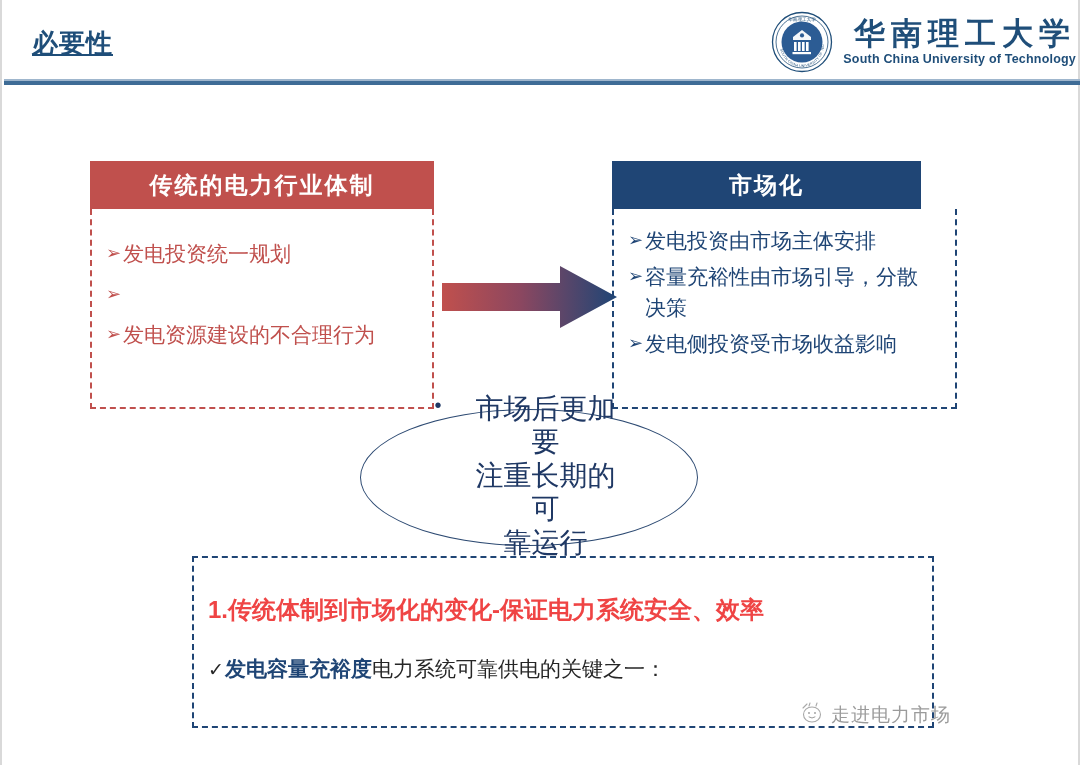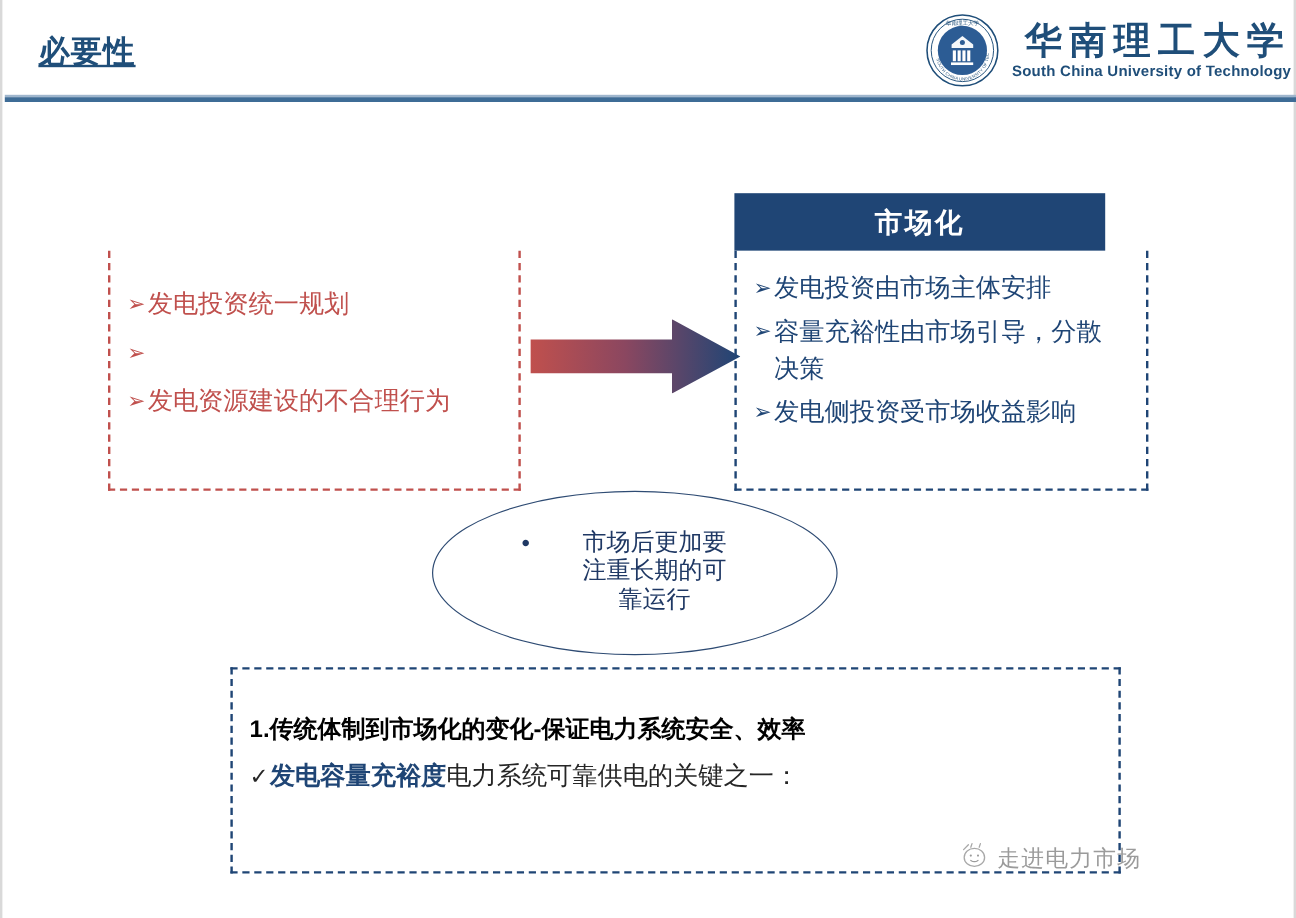--- a/index.html
+++ b/index.html
@@ -188,44 +188,44 @@
   }
   #ellipse-dot {
     color: #1F3864;
     font-size: 20px;
     line-height: 1.15;
     margin-right: 26px;
     margin-top: 2px;
   }
   #ellipse-text {
     color: #1F3864;
-    font-size: 20px;
+    font-size: 28px;
     line-height: 1.2;
     text-align: center;
     white-space: pre-line;
     width: 156px;
   }
 
   
   #summary-box {
     position: absolute;
     left: 190px; top: 556px;
     width: 742px; height: 172px;
     border: 2px dashed #1F4575;
     box-sizing: border-box;
     background: transparent;
     padding: 36px 0 0 14px;
   }
   #summary-line-1 {
-    font-size: 20px;
-    font-weight: bold;
-    color: #000000;
+    font-size: 24px;
+    font-weight: bold;
+    color: #ef4444;
     letter-spacing: 0px;
     white-space: nowrap;
-    margin-bottom: 11px;
+    margin-bottom: 29px;
   }
   #summary-line-2 {
     font-size: 21px;
     color: #262626;
     white-space: nowrap;
     display: flex;
     align-items: baseline;
   }
   #summary-check {
     margin-right: 1px;
@@ -285,20 +285,23 @@
       <div id="logo-wordmark">
         <div id="logo-cn">华南理工大学</div>
         <div id="logo-en">South China University of Technology</div>
       </div>
     </div>
 
     <div id="header-rule-thin"></div>
     <div id="header-rule-thick"></div>
   </div>
 
+  <div class="panel-header" id="left-header">
+    <span>传统的电力行业体制</span>
+  </div>
   <div class="panel-body" id="left-body">
     <div class="bullet-line">
       <span class="arrow-marker">➢</span>
       <span>发电投资统一规划</span>
     </div>
     <div class="bullet-line">
       <span class="arrow-marker">➢</span>
     </div>
     <div class="bullet-line">
       <span class="arrow-marker">➢</span>

